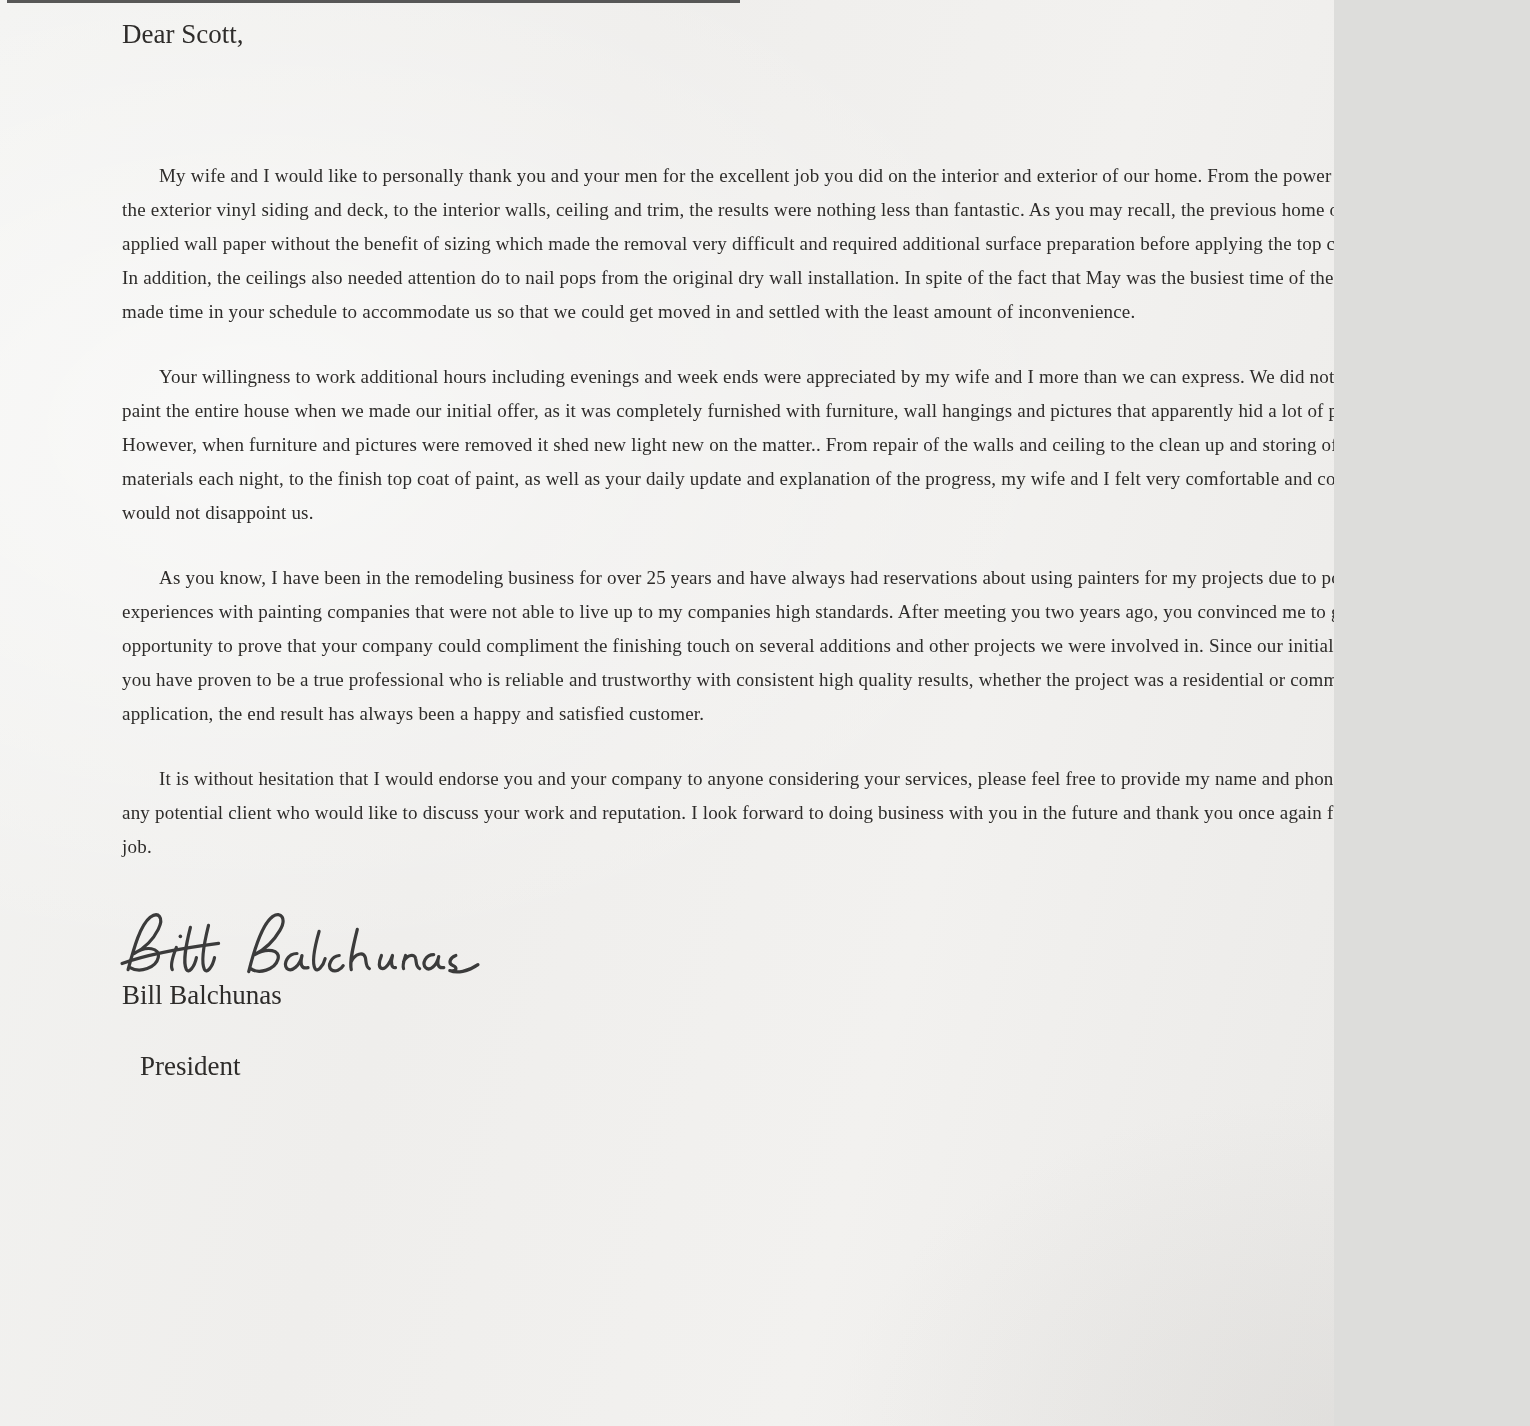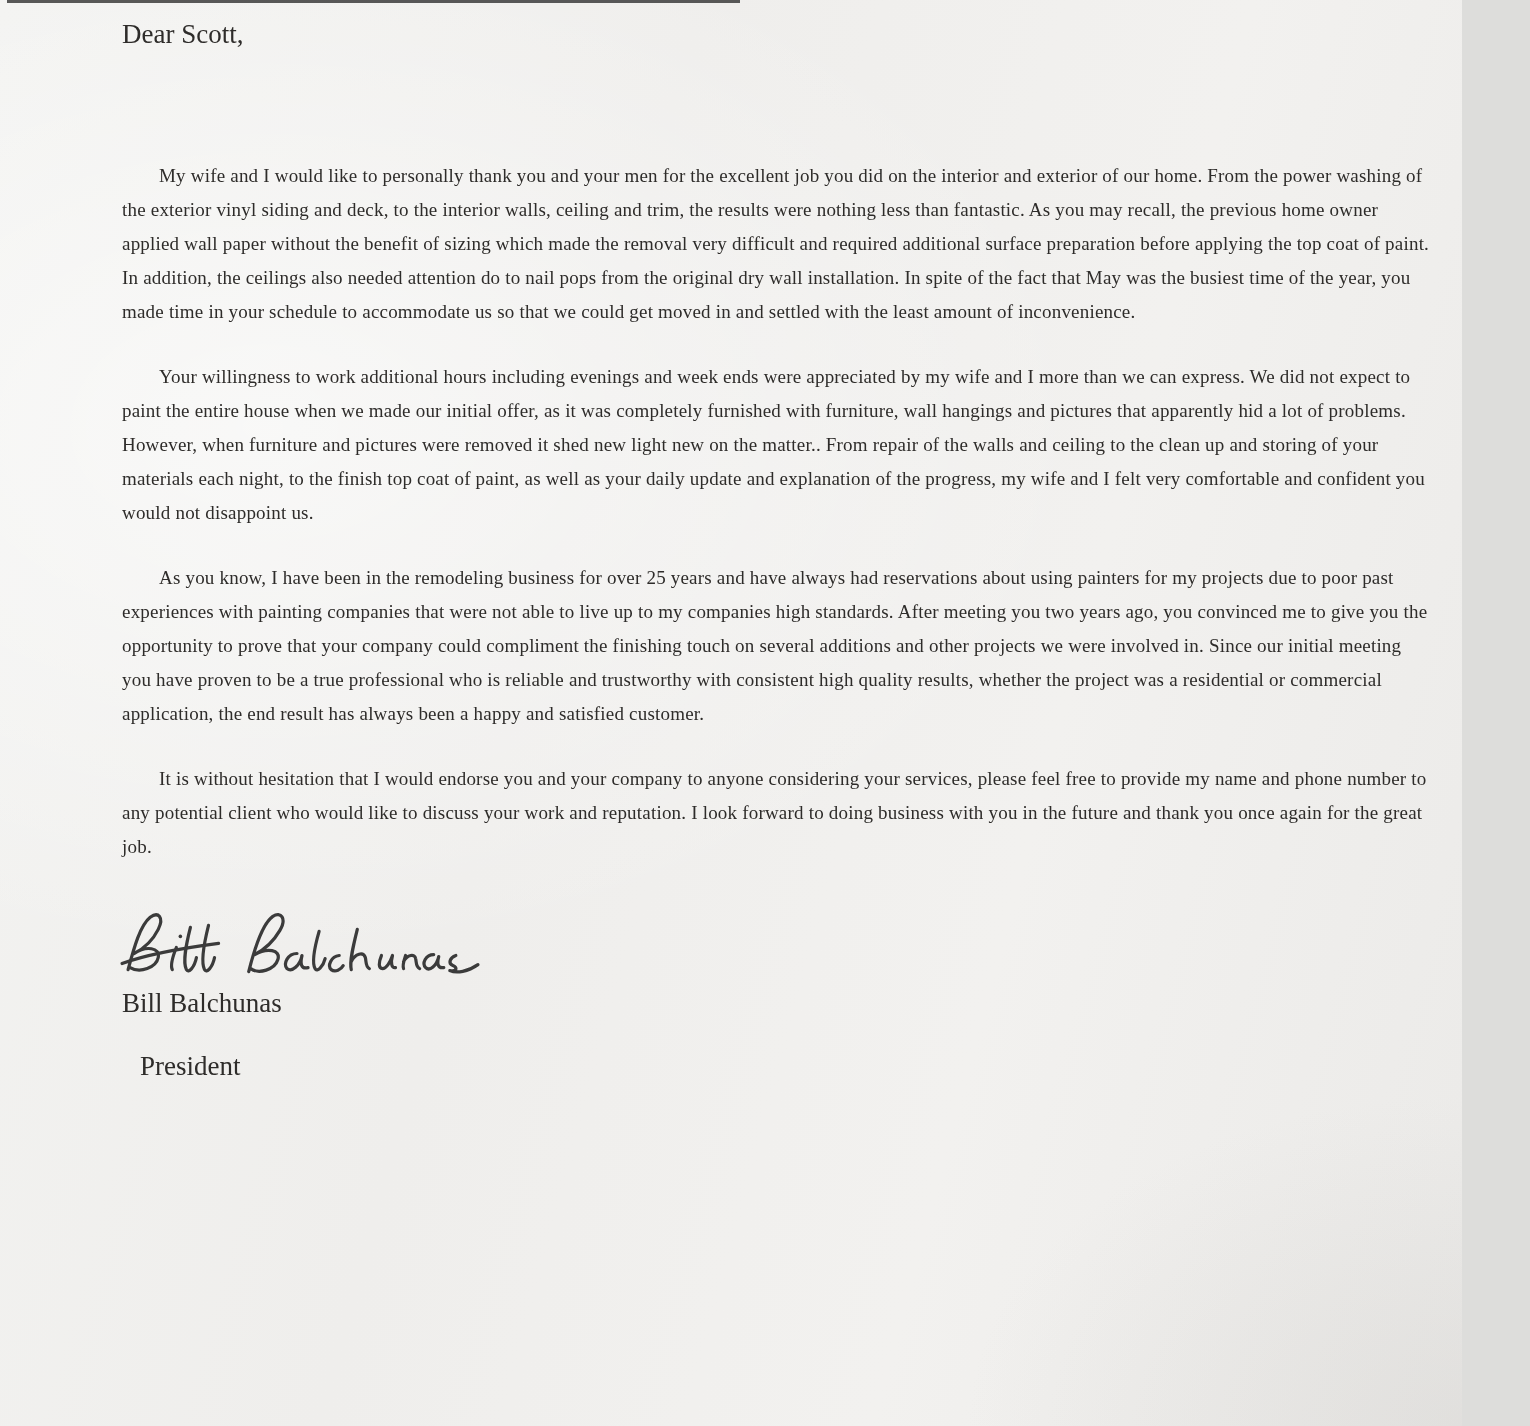--- a/index.html
+++ b/index.html
@@ -2,21 +2,21 @@
 <html><head>
 <meta charset="utf-8">
 <style>
   html, body {
     margin: 0;
     padding: 0;
     background: #dddddb;
   }
   .paper {
     position: relative;
-    width: 1462px;
+    width: 1334px;
     height: 1426px;
     margin: 0;
     overflow: hidden;
     background:
       radial-gradient(1400px 900px at 18% 30%, rgba(255,255,255,0.55), rgba(255,255,255,0) 60%),
       radial-gradient(900px 600px at 100% 100%, rgba(205,203,200,0.35), rgba(205,203,200,0) 55%),
       linear-gradient(105deg, #f3f3f1 0%, #efeeec 38%, #f2f1ef 68%, #ebeae8 100%);
     font-family: "Liberation Serif", "DejaVu Serif", serif;
     color: #2e2c2a;
   }
@@ -60,21 +60,21 @@
     position: absolute;
     left: -8px;
     top: 8px;
     width: 372px;
     height: 96px;
   }
   .typed-name {
     margin: 0;
     position: absolute;
     left: 0;
-    top: 92px;
+    top: 84px;
     font-size: 27px;
     line-height: 33px;
   }
   .signer-title {
     margin: 13px;
     position: absolute;
     left: 5px;
     top: 142px;
     font-size: 27px;
     line-height: 33px;

